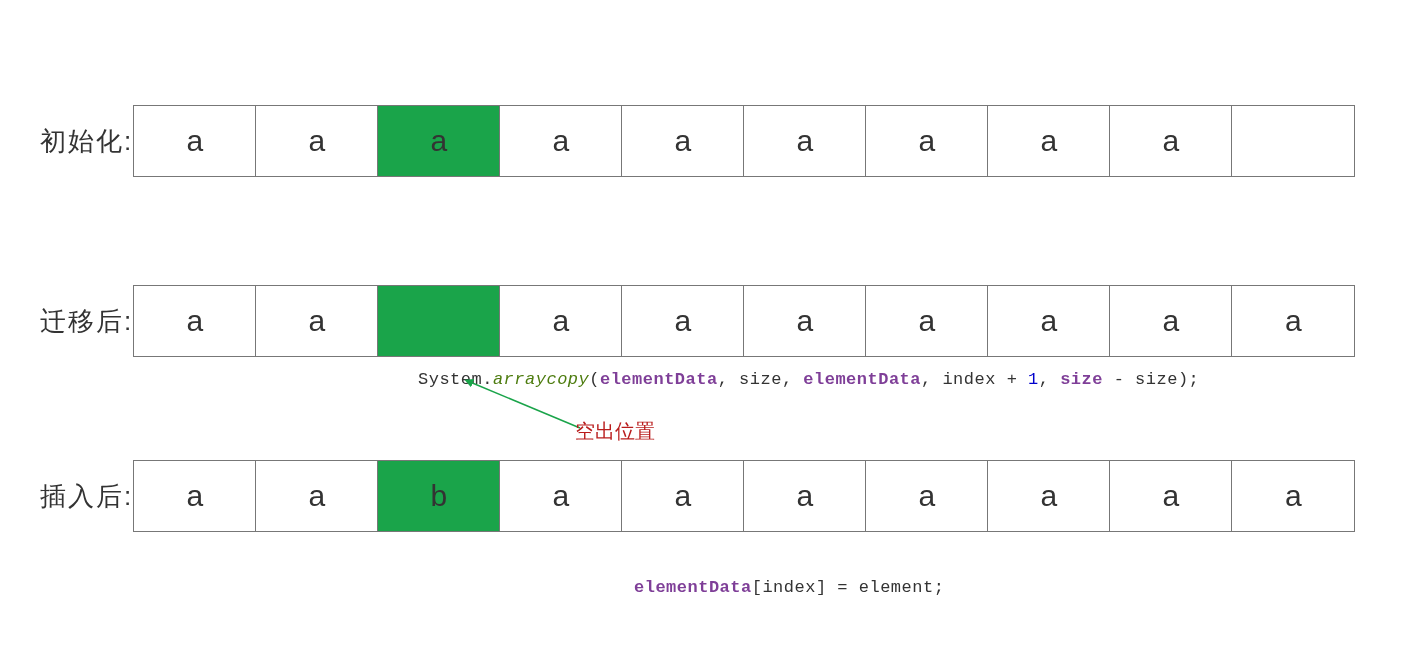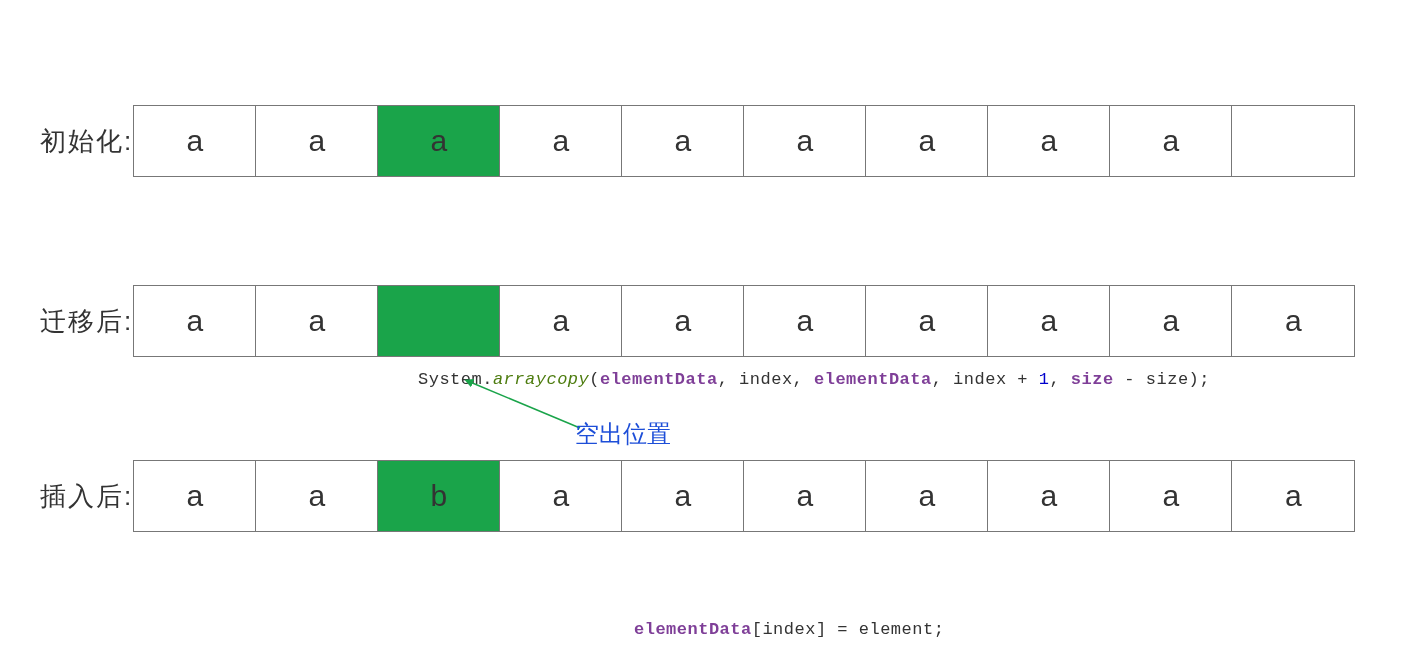--- a/index.html
+++ b/index.html
@@ -53,22 +53,22 @@
     font-size: 17px;
     color: #333;
     white-space: nowrap;
     letter-spacing: 0.5px;
   }
   .kw-purple { color: #7f3f98; font-weight: bold; text-align: right; }
   .kw-italic { font-style: italic; color: #4d7c0f; }
   .kw-blue { color: #0000cc; }
   .annotation {
     position: absolute;
-    color: #1d4ed8;
-    font-size: 24px;
+    color: #b91c1c;
+    font-size: 20px;
   }
   .arrow-svg {
     position: absolute;
     overflow: visible;
   }
 </style>
 </head>
 <body>
 
 <div class="row-wrap" style="left:40px; top:105px;">
@@ -97,21 +97,21 @@
     <div class="cell">a</div>
     <div class="cell">a</div>
     <div class="cell">a</div>
     <div class="cell">a</div>
     <div class="cell">a</div>
     <div class="cell">a</div>
   </div>
 </div>
 
 <div class="code-line" style="left:418px; top:370px;">
-  <span>System.</span><span class="kw-italic">arraycopy</span><span>(</span><span class="kw-purple">elementData</span><span>, index, </span><span class="kw-purple">elementData</span><span>, index + </span><span class="kw-blue">1</span><span>, </span><span class="kw-purple">size</span><span> - size);</span>
+  <span>System.</span><span class="kw-italic">arraycopy</span><span>(</span><span class="kw-purple">elementData</span><span>, size, </span><span class="kw-purple">elementData</span><span>, index + </span><span class="kw-blue">1</span><span>, </span><span class="kw-purple">size</span><span> - size);</span>
 </div>
 
 <svg class="arrow-svg" style="left:460px; top:376px;" width="140" height="60">
   <defs>
     <marker id="ah" markerWidth="10" markerHeight="10" refX="2" refY="3" orient="auto">
       <path d="M0,0 L6,3 L0,6 Z" fill="#1aa44a"></path>
     </marker>
   </defs>
   <line x1="120" y1="52" x2="10" y2="6" stroke="#1aa44a" stroke-width="1.5" marker-end="url(#ah)"></line>
 </svg>
@@ -127,15 +127,15 @@
     <div class="cell">a</div>
     <div class="cell">a</div>
     <div class="cell">a</div>
     <div class="cell">a</div>
     <div class="cell">a</div>
     <div class="cell">a</div>
     <div class="cell">a</div>
   </div>
 </div>
 
-<div class="code-line" style="left:634px; top:578px;margin-top:42px;">
+<div class="code-line" style="left:634px; top:578px;">
   <span class="kw-purple">elementData</span><span>[</span><span>index</span><span>] = element;</span>
 </div>
 
 </body></html>

